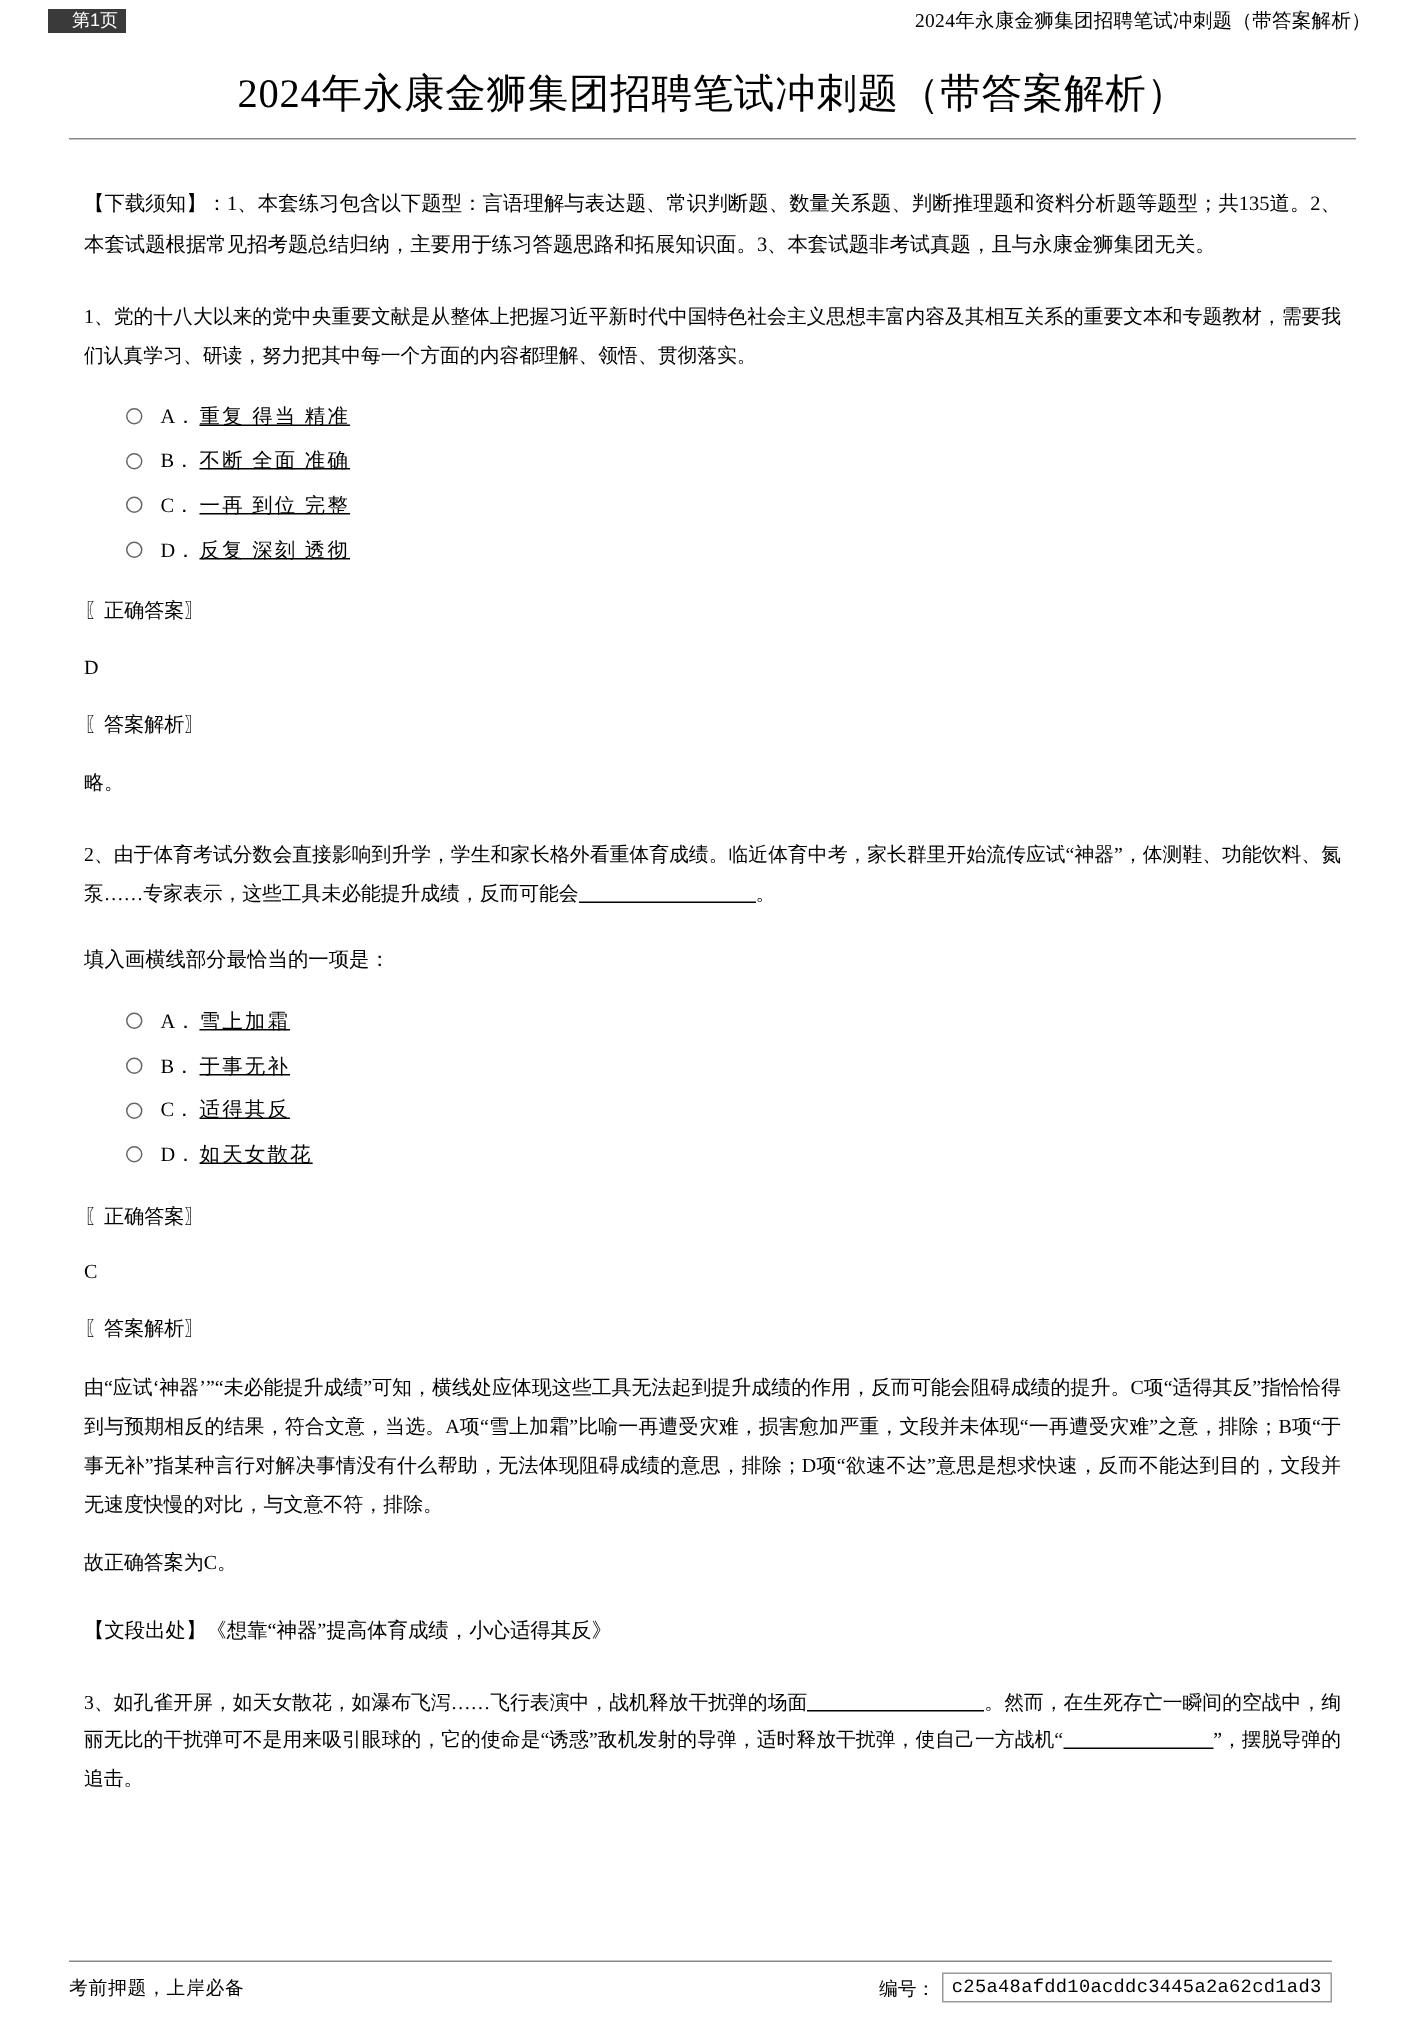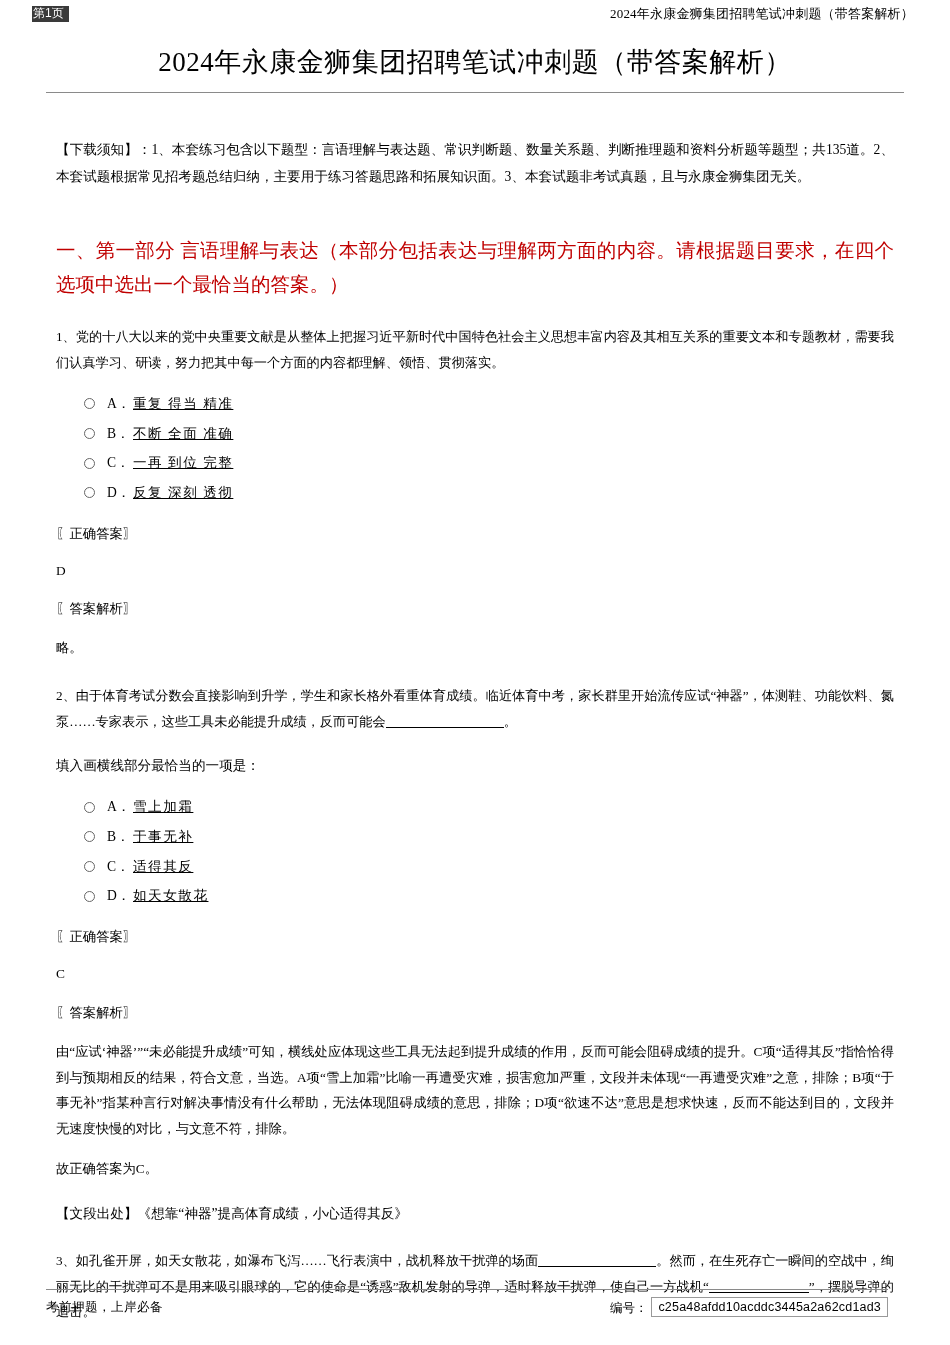--- a/index.html
+++ b/index.html
@@ -28,21 +28,21 @@
     padding: 6px 36px 0 36px;
     font-size: 12.5px;
     color: #000;
     height: 22px;
     box-sizing: border-box;
   }
   .header .page-num {
     background: #3a3a3a;
     color: #ffffff;
     font-size: 12px;
-    padding: 1px 5px 2px 1px;
+    padding: 1px 5px 2px 16px;
     line-height: 1.1;
     font-family: "Liberation Sans", sans-serif;
     margin-left: -4px;
   }
   .header .header-title {
     margin-left: auto;
     font-size: 13px;
     letter-spacing: 0.2px;
   }
   
@@ -57,21 +57,21 @@
     border: none;
     border-top: 1px solid #8a8a8a;
     margin: 12px 46px 0 46px;
   }
   
   .content {
     padding: 0 56px;
     box-sizing: border-box;
   }
   .notice {
-    margin-top: 44px;
+    margin-top: 30px;
     font-size: 13.6px;
     line-height: 1.95;
     text-align: justify;
   }
   .section-heading {
     color: #c00000;
     font-size: 19.5px;
     line-height: 1.75;
     margin-top: 44px;
     text-align: justify;
@@ -149,21 +149,21 @@
     height: 13px;
     vertical-align: -2px;
   }
   .blank.short {
     width: 100px;
   }
   
   .footer {
     position: absolute;
     left: 0;
-    bottom: 28px;
+    bottom: 10px;
     width: 934px;
     box-sizing: border-box;
     padding: 0 46px;
   }
   .footer-rule {
     border: none;
     border-top: 1px solid #8a8a8a;
     margin: 0 0 7px 0;
   }
   .footer-row {
@@ -177,21 +177,21 @@
   .footer-right {
     margin-left: auto;
     display: flex;
     align-items: flex-end;
     font-size: 12.5px;
   }
   .code-box {
     border: 1px solid #999;
     padding: 2px 6px;
     margin-left: 4px;
-    font-family: Liberation Sans, sans-serif;
+    font-family: Liberation Mono, monospace;
     font-size: 12.5px;
     letter-spacing: 0.2px;
   }
 </style>
 </head>
 <body>
 
 <div class="page">
 
   <div class="header">
@@ -199,21 +199,20 @@
     <span class="header-title">2024年永康金狮集团招聘笔试冲刺题（带答案解析）</span>
   </div>
 
   <h1 class="doc-title">2024年永康金狮集团招聘笔试冲刺题（带答案解析）</h1>
   <hr class="title-rule">
 
   <div class="content">
 
     <p class="notice">【下载须知】：1、本套练习包含以下题型：言语理解与表达题、常识判断题、数量关系题、判断推理题和资料分析题等题型；共135道。2、本套试题根据常见招考题总结归纳，主要用于练习答题思路和拓展知识面。3、本套试题非考试真题，且与永康金狮集团无关。</p>
 
-    <p class="section-heading">一、第一部分  言语理解与表达（本部分包括表达与理解两方面的内容。请根据题目要求，在四个选项中选出一个最恰当的答案。）</p>
 
     <div>
       <p class="q-stem">1、党的十八大以来的党中央重要文献是从整体上把握习近平新时代中国特色社会主义思想丰富内容及其相互关系的重要文本和专题教材，需要我们认真学习、研读，努力把其中每一个方面的内容都理解、领悟、贯彻落实。</p>
       <ul class="options">
         <li>
           <span class="radio"></span>
           <span class="opt-letter">A．</span>
           <span class="opt-text">重复 得当 精准</span>
         </li>
         <li>

